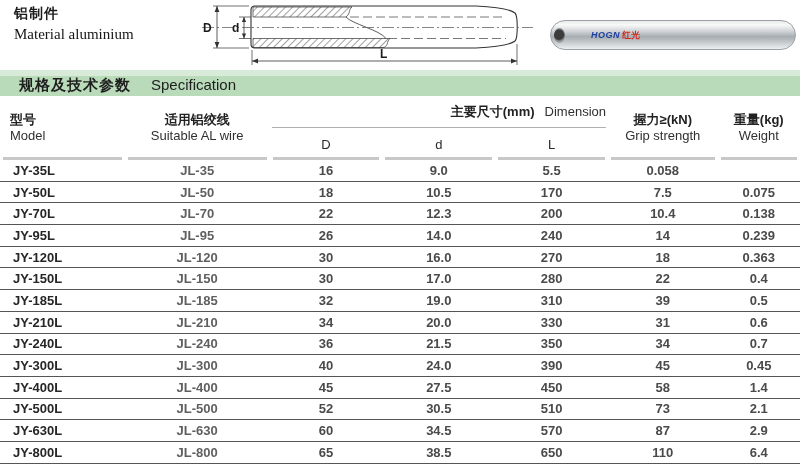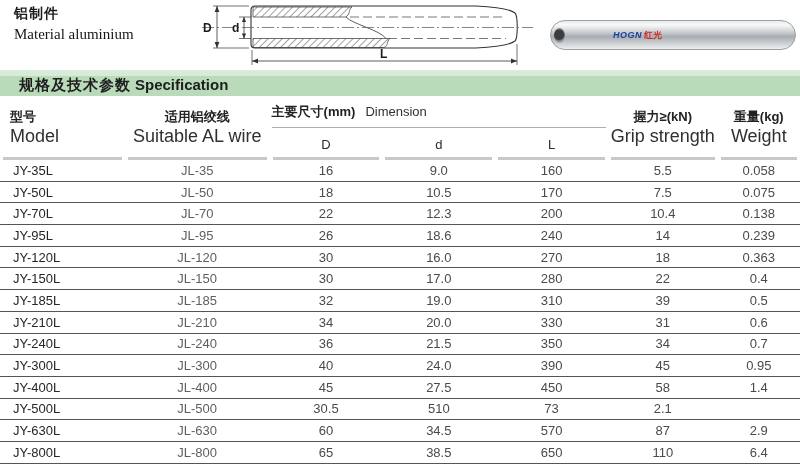--- a/index.html
+++ b/index.html
@@ -22,53 +22,53 @@
   .tube{
     position:absolute;inset:0;border-radius:15px/15px;
     background:linear-gradient(180deg,#e9ebec 0%,#f8f9f9 14%,#cdd1d4 38%,#a7adb2 56%,#c6cacd 76%,#edeff0 100%);
     border:1px solid #9aa0a5;
   }
   .bore{
     position:absolute;left:3px;top:7px;width:11px;height:15px;border-radius:50%;
     background:radial-gradient(circle at 45% 45%, #3c3c3c 0 45%, #8a8f93 60%, #c7cbce 100%);
   }
   .tube-logo{position:absolute;left:40px;top:50%;transform:translateY(-50%);font-size:9px;font-weight:bold;font-style:italic;white-space:nowrap;line-height:1;}
-  .logo-blue{color:#1b3f9f;letter-spacing:.5px;margin-left:22px;}
+  .logo-blue{color:#1b3f9f;letter-spacing:.5px;}
   .logo-red{color:#cf2a21;font-style:normal;margin-left:2px;font-size:9px;}
 
   
   .bar-strip{width:800px;height:6px;background:#d8ebd8;}
   .bar{width:800px;height:20px;background:#b9dbba;display:flex;align-items:flex-start;padding-left:9px;}
   .bar .cn{font-size:15px;font-weight:bold;color:#1e1e1e;margin-left:10px;letter-spacing:1px;}
-  .bar .en{font-size:15px;font-weight:bold;color:#1e1e1e;margin-left:4px;}
+  .bar .en{font-size:15px;font-weight:normal;color:#1e1e1e;margin-left:20px;}
 
   
   .thead{
     position:relative;width:800px;height:64px;
     display:grid;grid-template-columns:15.6% 18.1% 42.3% 13.7% 1fr;
     box-sizing:border-box;
   }
   .th{position:relative;display:flex;flex-direction:column;justify-content:center;align-items:center;text-align:center;}
   .th.left{align-items:flex-start;padding-left:10px;}
   .th .cn{font-size:13px;font-weight:bold;color:#222;line-height:1.25;}
-  .th .en{font-size:18px;color:#303030;line-height:1.25;}
+  .th .en{font-size:13px;color:#303030;line-height:1.25;}
   .band::after{
     content:"";position:absolute;left:3px;right:3px;bottom:0;height:3px;background:#c8c8c8;
   }
   .th-group{position:relative;display:flex;flex-direction:column;}
   .group-label{
-    height:31px;display:flex;align-items:center;justify-content:flex-start;gap:10px;
+    height:31px;display:flex;align-items:center;justify-content:flex-end;gap:10px;
     border-bottom:1px solid #b0b0b0;margin:0 2px;
   }
   .group-label .cn{font-size:13px;font-weight:bold;color:#222;}
   .group-label .en{font-size:13px;color:#303030;}
   .subs{flex:1;display:grid;grid-template-columns:1fr 1fr 1fr;}
   .sub{position:relative;display:flex;align-items:center;justify-content:center;font-size:13px;color:#2a2a2a;}
 
-  .tbody{width:800px;}
+  .tbody{width:800px;font-weight:bold;}
   .trow{
     display:grid;grid-template-columns:15.6% 18.1% 14.1% 14.1% 14.1% 13.7% 1fr;
     height:20.7px;border-bottom:1px solid #555;align-items:center;
   }
   .td{font-size:13px;color:#4a4a4a;text-align:center;white-space:nowrap;}
   .td.c0{text-align:left;padding-left:13px;color:#262626;}
   .td.c1{color:#5f5f5f;}
 </style>
 </head>
 <body>
@@ -167,21 +167,20 @@
       <div class="en">Weight</div>
     </div>
   </div>
 
   <div class="tbody" id="tbody">
       <div class="trow">
         <div class="td c0">JY-35L</div>
         <div class="td c1">JL-35</div>
         <div class="td c2">16</div>
         <div class="td c3">9.0</div>
-        <div class="td c4">160</div>
         <div class="td c5">5.5</div>
         <div class="td c6">0.058</div>
       </div>
       <div class="trow">
         <div class="td c0">JY-50L</div>
         <div class="td c1">JL-50</div>
         <div class="td c2">18</div>
         <div class="td c3">10.5</div>
         <div class="td c4">170</div>
         <div class="td c5">7.5</div>
@@ -193,21 +192,21 @@
         <div class="td c2">22</div>
         <div class="td c3">12.3</div>
         <div class="td c4">200</div>
         <div class="td c5">10.4</div>
         <div class="td c6">0.138</div>
       </div>
       <div class="trow">
         <div class="td c0">JY-95L</div>
         <div class="td c1">JL-95</div>
         <div class="td c2">26</div>
-        <div class="td c3">18.6</div>
+        <div class="td c3">14.0</div>
         <div class="td c4">240</div>
         <div class="td c5">14</div>
         <div class="td c6">0.239</div>
       </div>
       <div class="trow">
         <div class="td c0">JY-120L</div>
         <div class="td c1">JL-120</div>
         <div class="td c2">30</div>
         <div class="td c3">16.0</div>
         <div class="td c4">270</div>
@@ -250,34 +249,35 @@
         <div class="td c5">34</div>
         <div class="td c6">0.7</div>
       </div>
       <div class="trow">
         <div class="td c0">JY-300L</div>
         <div class="td c1">JL-300</div>
         <div class="td c2">40</div>
         <div class="td c3">24.0</div>
         <div class="td c4">390</div>
         <div class="td c5">45</div>
-        <div class="td c6">0.95</div>
+        <div class="td c6">0.45</div>
       </div>
       <div class="trow">
         <div class="td c0">JY-400L</div>
         <div class="td c1">JL-400</div>
         <div class="td c2">45</div>
         <div class="td c3">27.5</div>
         <div class="td c4">450</div>
         <div class="td c5">58</div>
         <div class="td c6">1.4</div>
       </div>
       <div class="trow">
         <div class="td c0">JY-500L</div>
         <div class="td c1">JL-500</div>
+        <div class="td c2">52</div>
         <div class="td c3">30.5</div>
         <div class="td c4">510</div>
         <div class="td c5">73</div>
         <div class="td c6">2.1</div>
       </div>
       <div class="trow">
         <div class="td c0">JY-630L</div>
         <div class="td c1">JL-630</div>
         <div class="td c2">60</div>
         <div class="td c3">34.5</div>

